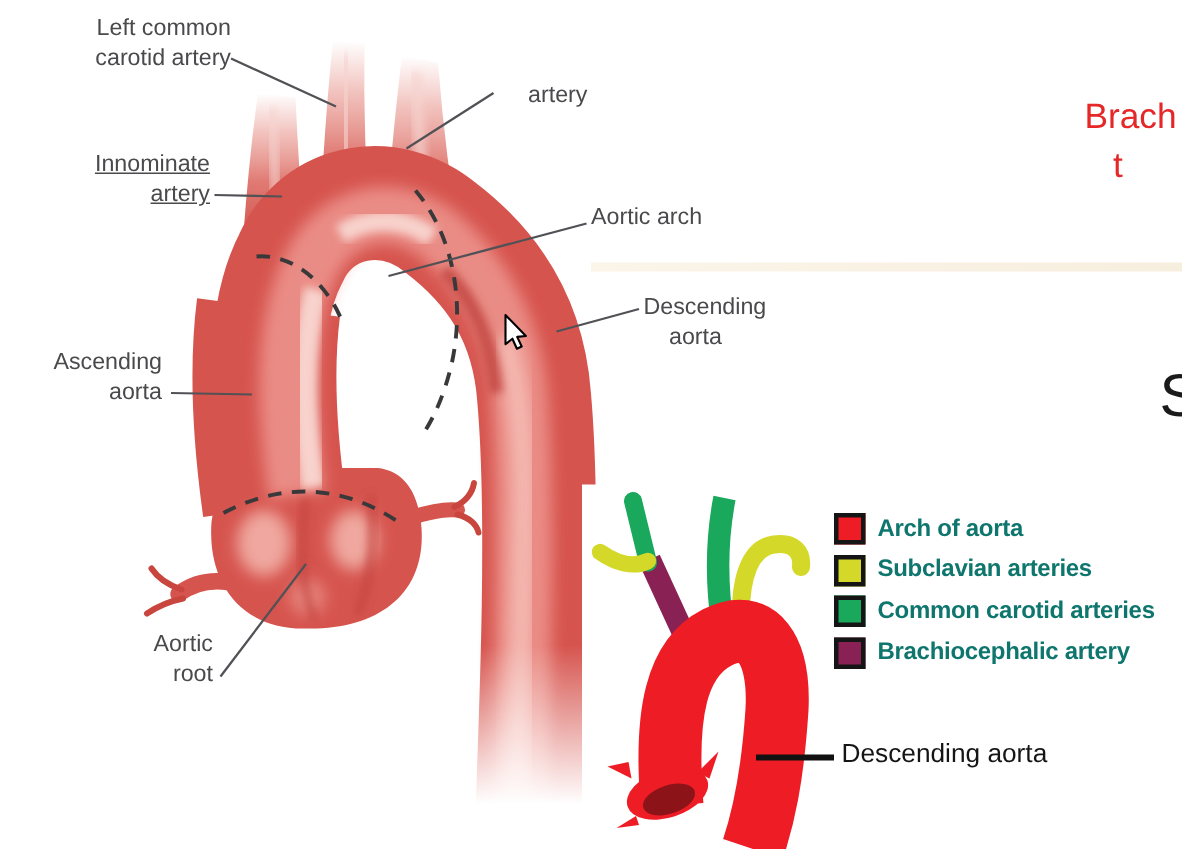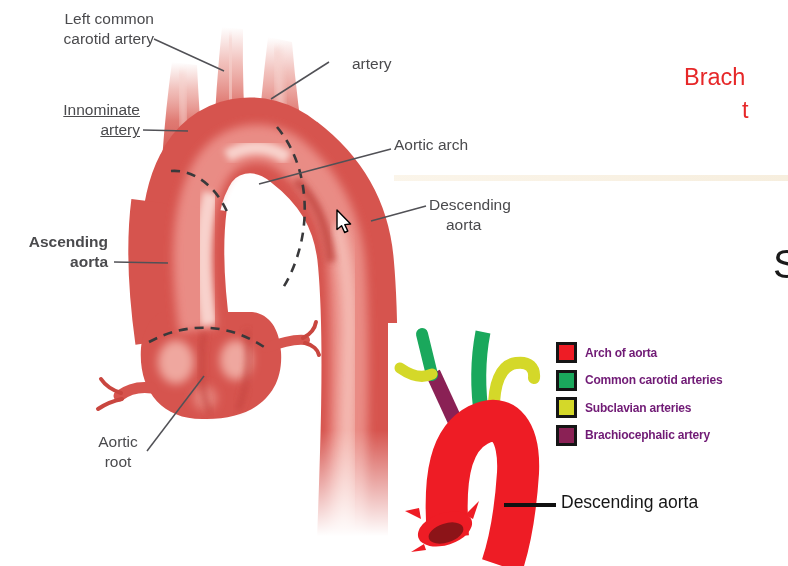--- a/index.html
+++ b/index.html
@@ -14,21 +14,21 @@
   .black-frag{position:absolute;font-size:40px;color:#1a1a1a;line-height:1;}
   
   .band{position:absolute;left:394px;top:175px;width:394px;height:6px;
         background:linear-gradient(to right,#faf3e6,#f5ebd8);opacity:.85;}
   .edge-strip{position:absolute;left:784px;top:336px;width:4px;height:230px;background:#f2cfc9;opacity:.85;}
   
   .inset{position:absolute;left:388px;top:323px;width:400px;height:243px;background:#ffffff;}
   .legend{position:absolute;left:168px;top:19px;}
   .legend-row{display:flex;align-items:center;height:21px;margin-bottom:6.5px;}
   .swatch{width:15px;height:15px;border:3px solid #151515;margin-right:8px;flex:0 0 auto;}
-  .legend-label{font-weight:700;font-size:12px;color:#701a75;letter-spacing:-0.2px;white-space:nowrap;}
+  .legend-label{font-weight:700;font-size:16px;color:#0f766e;letter-spacing:-0.2px;white-space:nowrap;}
   .inset-desc-label{position:absolute;left:173px;top:169px;font-weight:400;font-size:17.5px;color:#151515;white-space:nowrap;}
 </style>
 </head>
 <body>
 
 <svg class="abs" width="788" height="566" viewBox="0 0 788 566" style="left:0;top:0;">
   <defs>
     <linearGradient id="gBranch" x1="0" y1="0" x2="0" y2="1">
       <stop offset="0" stop-color="#e89a93" stop-opacity="0"></stop>
       <stop offset="0.28" stop-color="#e8968e" stop-opacity="0.6"></stop>
@@ -111,30 +111,30 @@
 </div>
 <div class="lbl" style="left:28px;top:100px;width:112px;text-align:right;text-decoration:underline;">
   <div>Innominate</div>
   <div>artery</div>
 </div>
 <div class="lbl" style="left:394px;top:135px;">Aortic arch</div>
 <div class="lbl" style="left:429px;top:195px;">
   <div>Descending</div>
   <div style="padding-left:17px;">aorta</div>
 </div>
-<div class="lbl" style="left:16px;top:232px;width:92px;text-align:right;font-weight:bold;">
+<div class="lbl" style="left:16px;top:232px;width:92px;text-align:right;">
   <div>Ascending</div>
   <div>aorta</div>
 </div>
-<div class="lbl" style="left:94px;top:432px;width:48px;text-align:center;">
+<div class="lbl" style="left:94px;top:420px;width:48px;text-align:right;">
   <div>Aortic</div>
   <div>root</div>
 </div>
 
-<div class="red-frag" style="left: 684px; top: 66px; color: rgb(230, 39, 40);">Brach</div>
+<div class="red-frag" style="left: 723px; top: 66px; color: rgb(230, 39, 40);">Brach</div>
 <div class="red-frag" style="left: 742px; top: 99px; color: rgb(230, 39, 40);">t</div>
 <div class="black-frag" style="left:773px;top:244px;">S</div>
 
 <div class="band"></div>
 <div class="edge-strip"></div>
 
 <div class="inset">
   <svg width="400" height="243" viewBox="0 0 400 243">
 
     <path d="M68,100 L45,50" stroke-width="15" fill="none" stroke="#8a2155"></path>
@@ -157,26 +157,26 @@
 
     <path d="M116,182 L168,182" stroke="#111111" stroke-width="4" fill="none"></path>
   </svg>
 
   <div class="legend">
     <div class="legend-row">
       <span class="swatch" style="background: rgb(238, 28, 37);"></span>
       <span class="legend-label">Arch of aorta</span>
     </div>
     <div class="legend-row">
+      <span class="swatch" style="background: rgb(212, 216, 41);"></span>
+      <span class="legend-label">Subclavian arteries</span>
+    </div>
+    <div class="legend-row">
       <span class="swatch" style="background: rgb(26, 168, 92);"></span>
       <span class="legend-label">Common carotid arteries</span>
-    </div>
-    <div class="legend-row">
-      <span class="swatch" style="background: rgb(212, 216, 41);"></span>
-      <span class="legend-label">Subclavian arteries</span>
     </div>
     <div class="legend-row">
       <span class="swatch" style="background: rgb(138, 33, 85);"></span>
       <span class="legend-label">Brachiocephalic artery</span>
     </div>
   </div>
 
   <div class="inset-desc-label">Descending aorta</div>
 </div>
 

